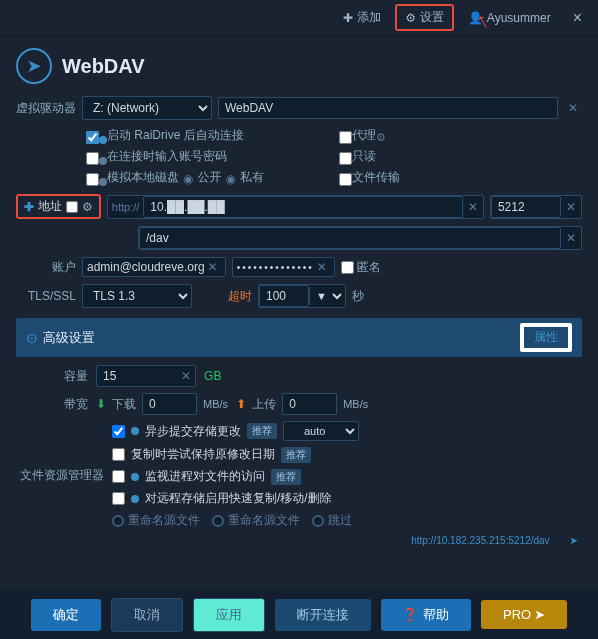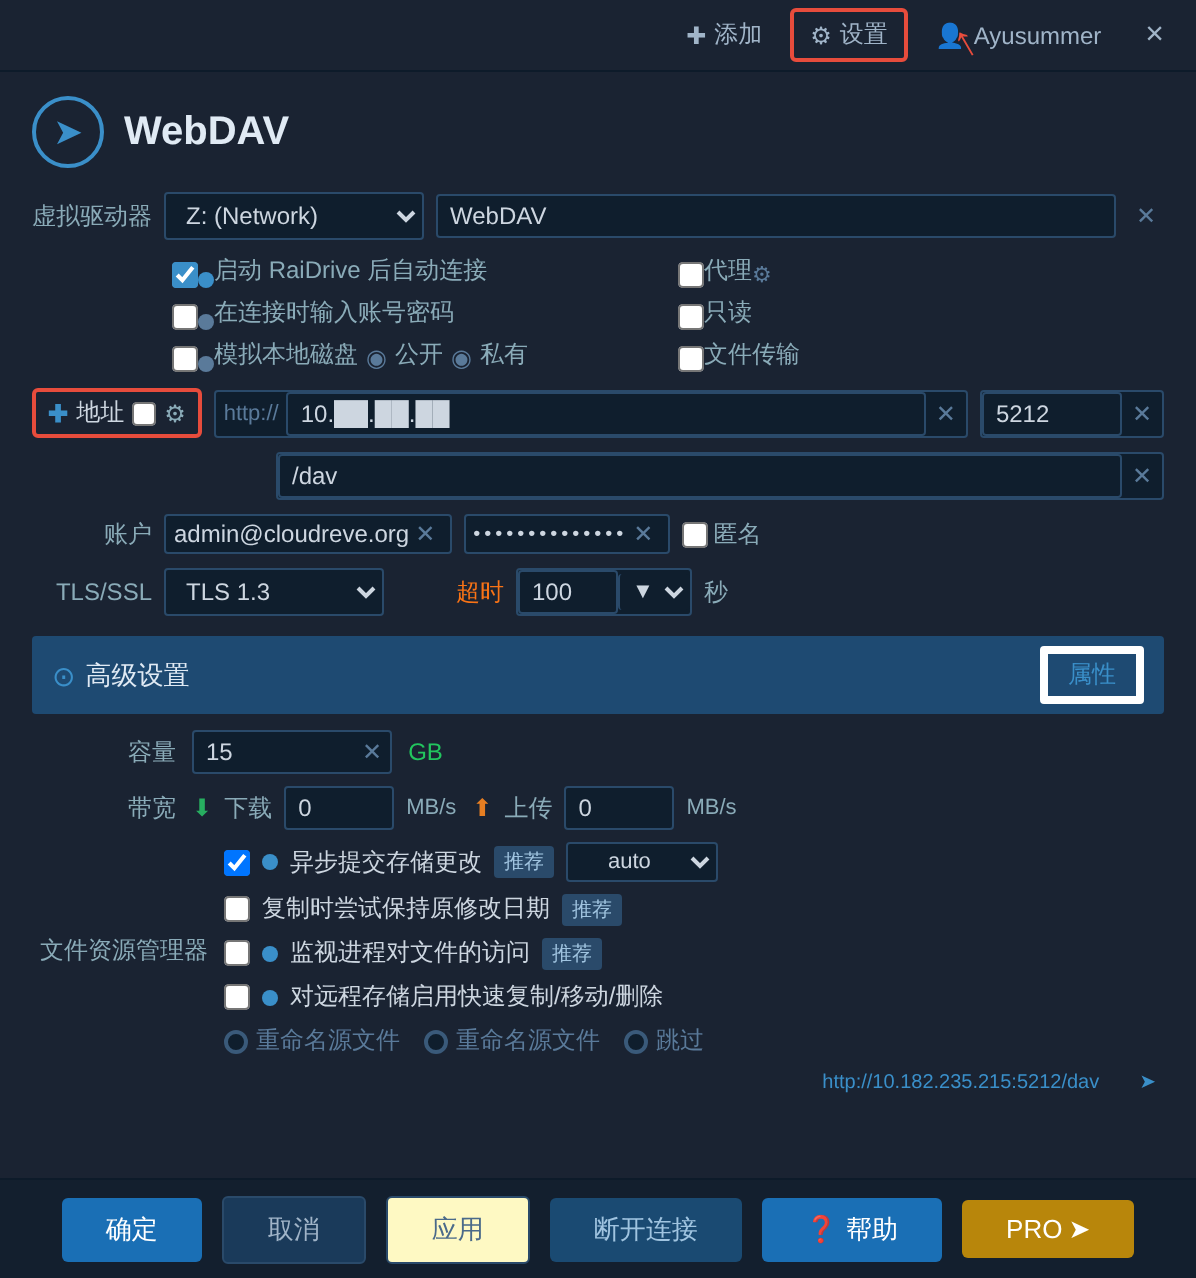--- a/index.html
+++ b/index.html
@@ -433,21 +433,21 @@
     .btn-primary {
       background: #1a6fb5;
       color: white;
     }
     .btn-default {
       background: #1a3a5a;
       color: #a0b4c8;
       border: 1px solid #2a4a6a;
     }
     .btn-disabled {
-      background: #fef9c3;
+      background: #5eead4;
       color: #4a6a8a;
       border: 1px solid #2a4a6a;
       cursor: not-allowed;
     }
     .btn-disconnect {
       background: #1a4a72;
       color: #a0c4e0;
     }
     .btn-help {
       background: #1a6fb5;

